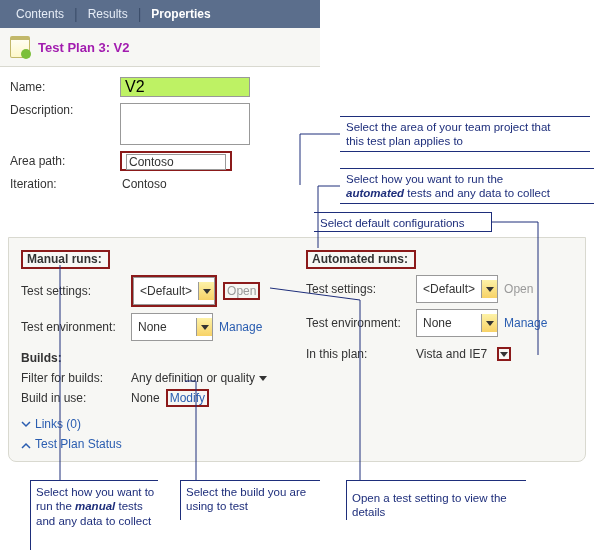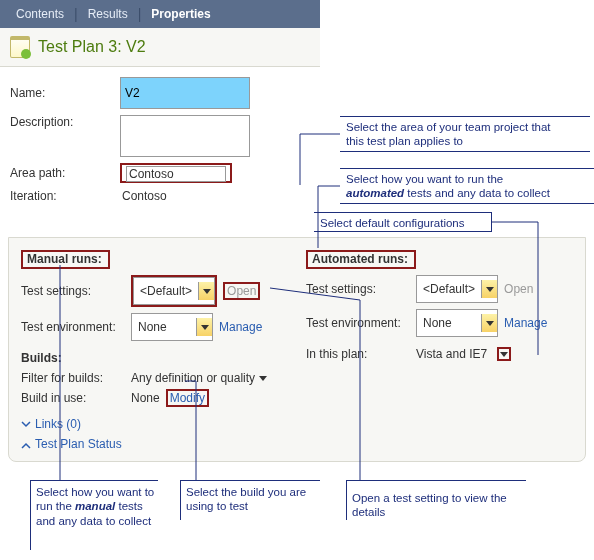--- a/index.html
+++ b/index.html
@@ -8,28 +8,28 @@
   
   .tabbar { background: #5b6e8c; height: 28px; width: 320px; display: flex; align-items: center; padding-left: 6px; color: #e6edf7; }
   .tab { padding: 0 10px; height: 28px; display: flex; align-items: center; cursor: pointer; font-size: 12px; }
   .tab.active { font-weight: 700; color: #fff; }
   .tab-sep { color: #3c4e6b; font-size: 14px; }
 
   
   .title-strip { width: 320px; background: #f7f7f4; border-bottom: 1px solid #d9d9d0; padding: 8px 10px; display: flex; align-items: center; gap: 8px; }
   .notepad-icon { width: 20px; height: 22px; background: linear-gradient(#fffef2,#fdf7c9); border: 1px solid #c2b86a; border-top: 4px solid #c2b86a; border-radius: 2px; flex-shrink:0; position:relative; }
   .notepad-icon::after { content:""; position:absolute; bottom:-2px; right:-2px; width:10px;height:10px;border-radius:50%; background:#7bbf3a; }
-  .title-text { font-weight: 400; font-size: 16px; color: #4d7c0f; }
+  .title-text { font-weight: 700; font-size: 13px; color: #a21caf; }
 
   
   .upper-form { width: 320px; padding: 10px 10px 6px 10px; }
   .form-row { display: flex; align-items: center; margin-bottom: 6px; }
   .form-label { width: 110px; color: #333; }
   .form-field { flex: 1; }
-  .text-input { width: 130px; height: 32px; border: 1px solid #999; padding: 0 4px; font-size: 12px; background:#7dd3fc; }
+  .text-input { width: 130px; height: 20px; border: 1px solid #999; padding: 0 4px; font-size: 16px; background:#bef264; }
   .textarea { width: 130px; height: 42px; border: 1px solid #999; background:#fff; }
   .readonly-val { padding-left: 2px; }
 
   .area-path-box { border: 2px solid #8b1a1a; padding: 0 4px; display:inline-block; height:20px; line-height:18px; min-width:106px; background:#fff; }
   .inner-field-border { border:1px solid #999; padding:0 2px; display:inline-block; min-width:100px; height:16px; line-height:14px; }
 
   
   .main-panel { position: absolute; top: 237px; left: 8px; width: 578px; background: #f7f7f4; border: 1px solid #d9d9d0; border-radius: 0 0 8px 8px; padding: 12px 12px 10px 12px; }
   .cols { display: flex; gap: 18px; }
   .col { flex: 1; }

